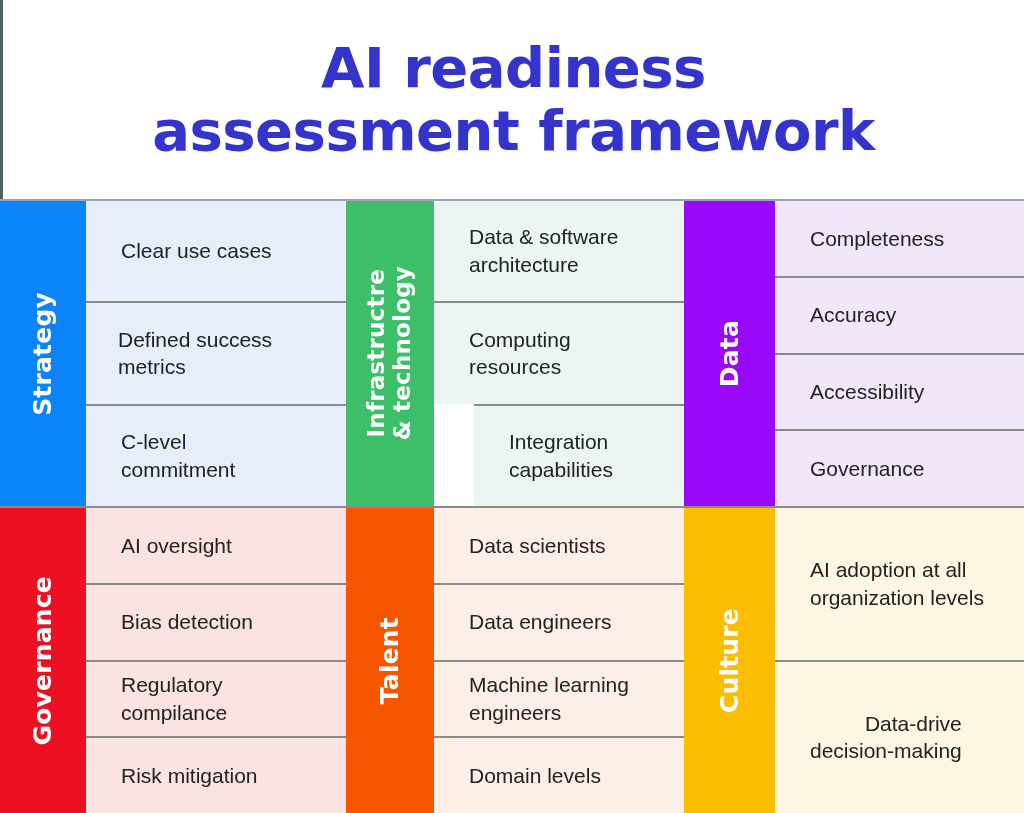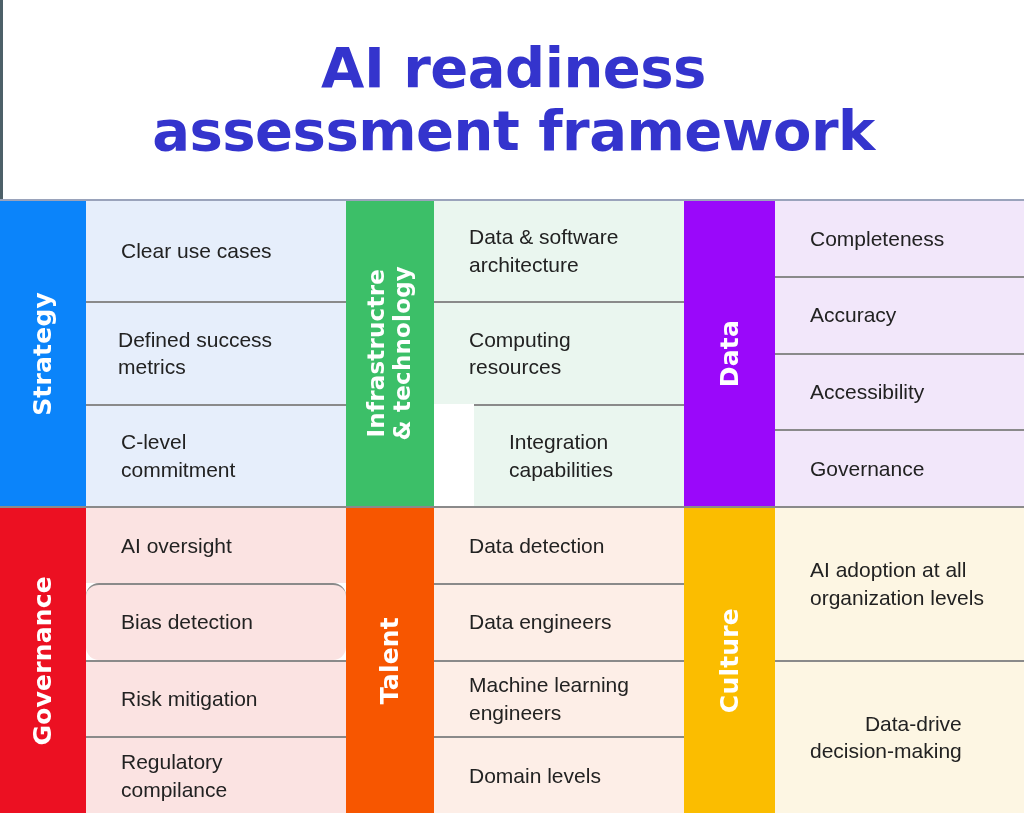--- a/index.html
+++ b/index.html
@@ -214,40 +214,40 @@
     <div class="band-row">
 
       <div class="pillar w1">
         <div class="pillar-label lw1" style="background: rgb(236, 16, 34);">
           <span class="vtext">Governance</span>
         </div>
         <div class="cells">
           <div class="cell" style="background: rgb(251, 227, 226);">
             <span class="cell-text">AI oversight</span>
           </div>
-          <div class="cell" style="background: rgb(251, 227, 226); border-radius: 13px;">
+          <div class="cell" style="background: rgb(251, 227, 226);">
             <span class="cell-text">Bias detection</span>
-          </div>
-          <div class="cell" style="background: rgb(251, 227, 226);">
-            <span class="cell-text">Risk mitigation</span>
           </div>
           <div class="cell" style="background: rgb(251, 227, 226);">
             <span class="cell-text">Regulatory
 compilance</span>
+          </div>
+          <div class="cell" style="background: rgb(251, 227, 226);">
+            <span class="cell-text">Risk mitigation</span>
           </div>
         </div>
       </div>
 
       <div class="pillar w2">
         <div class="pillar-label lw2" style="background: rgb(247, 86, 0);">
           <span class="vtext">Talent</span>
         </div>
         <div class="cells">
           <div class="cell" style="background: rgb(253, 238, 231);">
-            <span class="cell-text">Data detection</span>
+            <span class="cell-text">Data scientists</span>
           </div>
           <div class="cell" style="background: rgb(253, 238, 231);">
             <span class="cell-text">Data engineers</span>
           </div>
           <div class="cell" style="background: rgb(253, 238, 231);">
             <span class="cell-text">Machine learning
 engineers</span>
           </div>
           <div class="cell" style="background: rgb(253, 238, 231);">
             <span class="cell-text">Domain levels</span>

